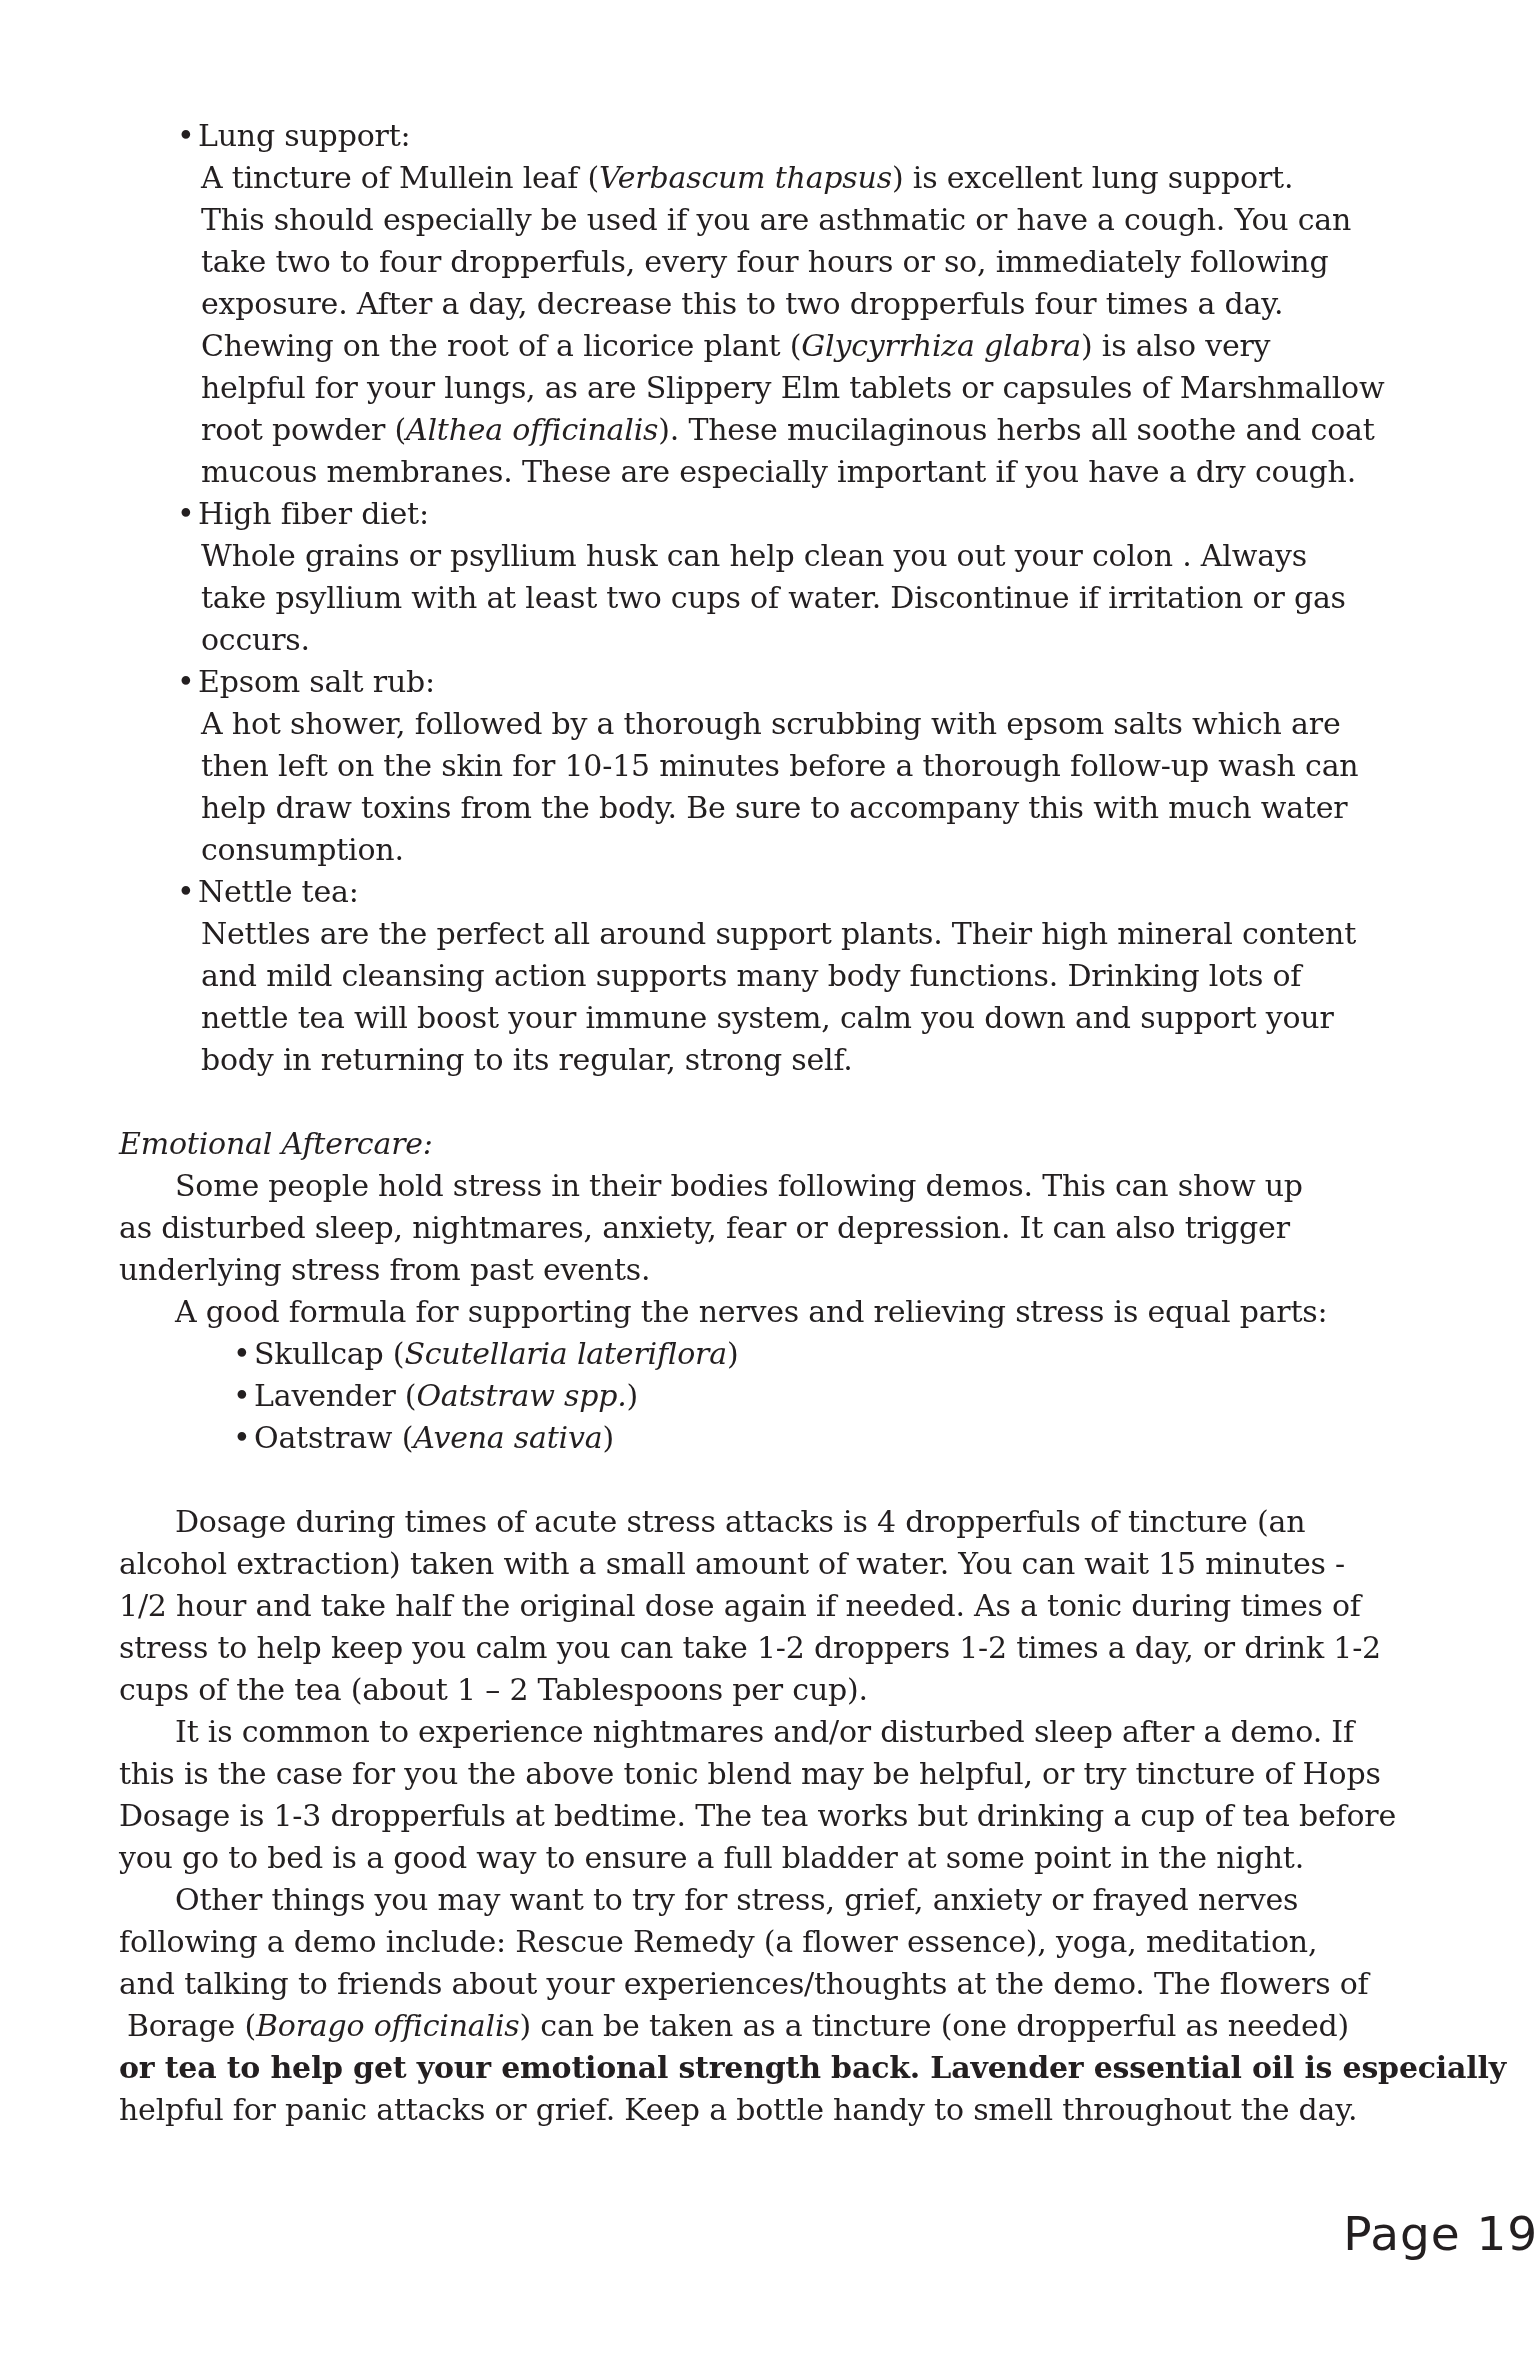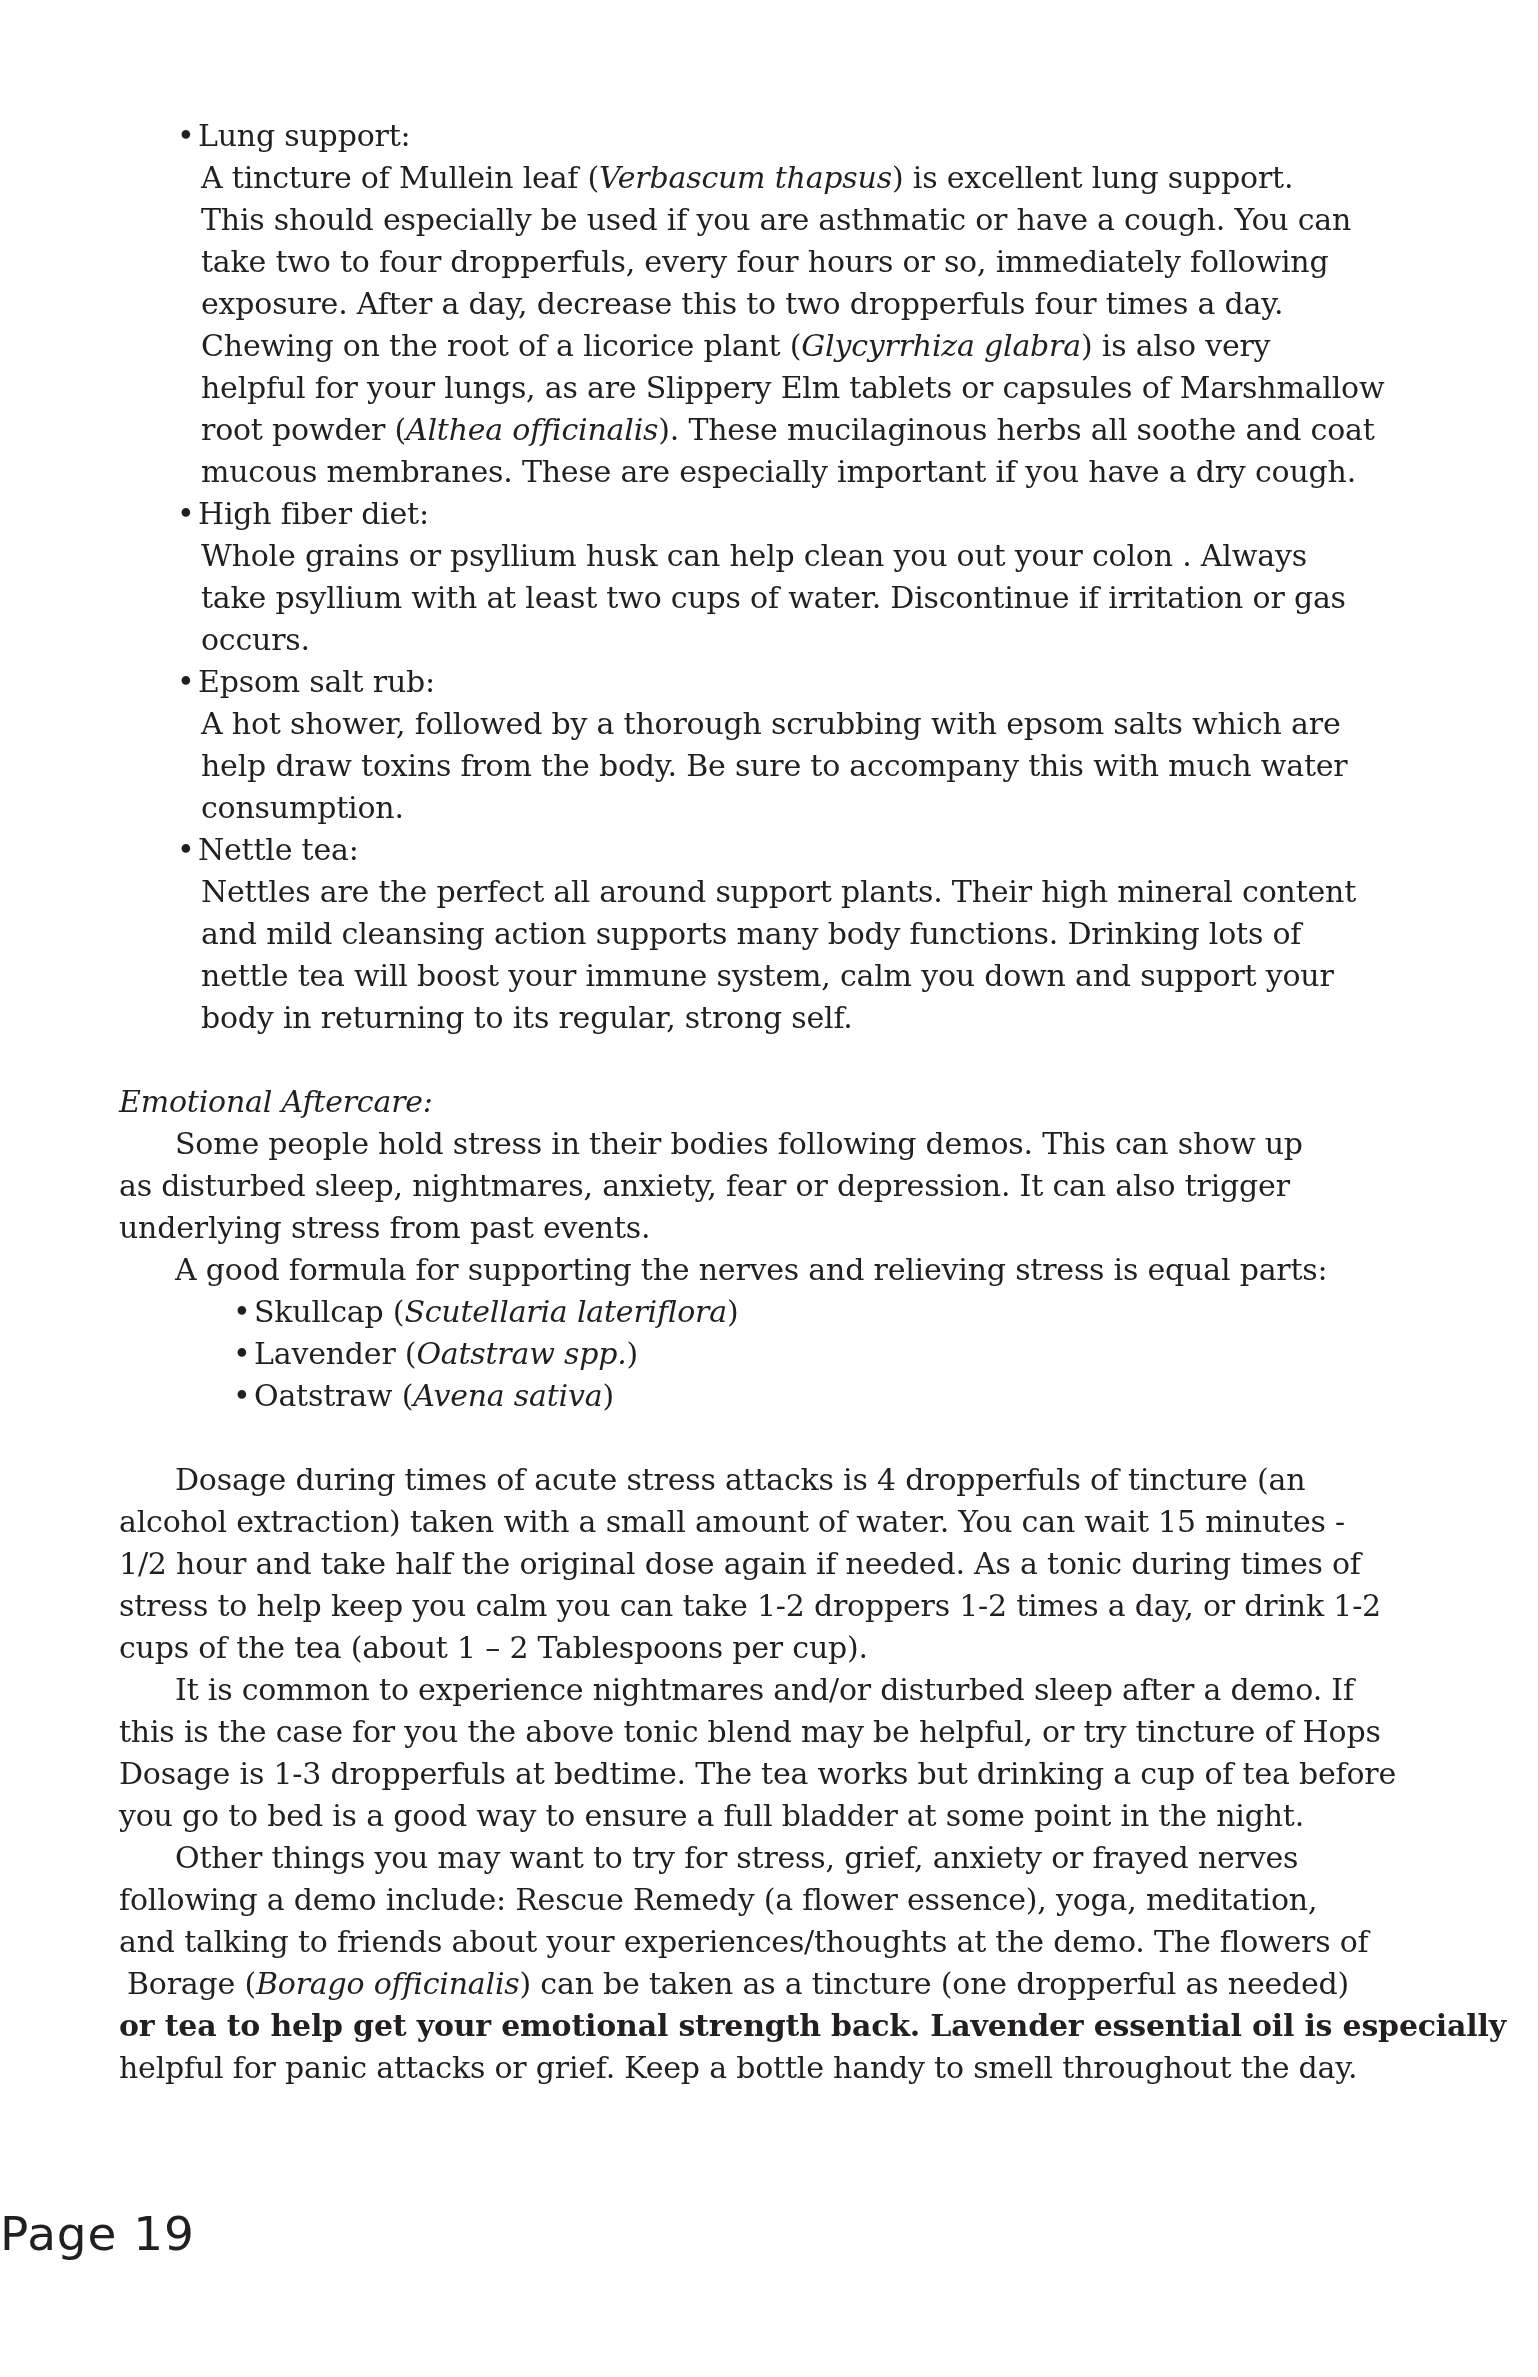--- a/index.html
+++ b/index.html
@@ -8,21 +8,21 @@
   .body-text {
     position: absolute; left: 0; top: 115px; width: 1538px;
     font-family: "DejaVu Serif", serif; font-size: 30px; line-height: 42px;
     color: #231f20; letter-spacing: -0.2px;
   }
   .line { position: relative; height: 42px; white-space: nowrap; }
   .line .txt { position: absolute; top: 0; }
   .line .bullet { position: absolute; top: 0; }
   .line em { font-style: italic; }
   .page-number {
-    position: absolute; left: 0; width: 1538px; top: 2208px; text-align: left;
+    position: absolute; left: 0; width: 1538px; top: 2208px; text-align: right;
     font-family: "DejaVu Sans", sans-serif; font-size: 47px; line-height: 52px;
     color: #231f20; letter-spacing: 0.9px;
   }
 </style>
 </head>
 <body>
 
 <div class="page">
   <div class="body-text" id="body-text">
       <div class="line">
@@ -65,20 +65,23 @@
       </div>
       <div class="line">
         <span class="txt" style="left: 201px;"><span>occurs.</span></span>
       </div>
       <div class="line">
         <span class="bullet" style="left: 177px;">•</span>
         <span class="txt" style="left: 198px;"><span>Epsom salt rub:</span></span>
       </div>
       <div class="line">
         <span class="txt" style="left: 201px;"><span>A hot shower, followed by a thorough scrubbing with epsom salts which are</span></span>
+      </div>
+      <div class="line">
+        <span class="txt" style="left: 201px;"><span>then left on the skin for 10-15 minutes before a thorough follow-up wash can</span></span>
       </div>
       <div class="line">
         <span class="txt" style="left: 201px;"><span>help draw toxins from the body. Be sure to accompany this with much water</span></span>
       </div>
       <div class="line">
         <span class="txt" style="left: 201px;"><span>consumption.</span></span>
       </div>
       <div class="line">
         <span class="bullet" style="left: 177px;">•</span>
         <span class="txt" style="left: 198px;"><span>Nettle tea:</span></span>

